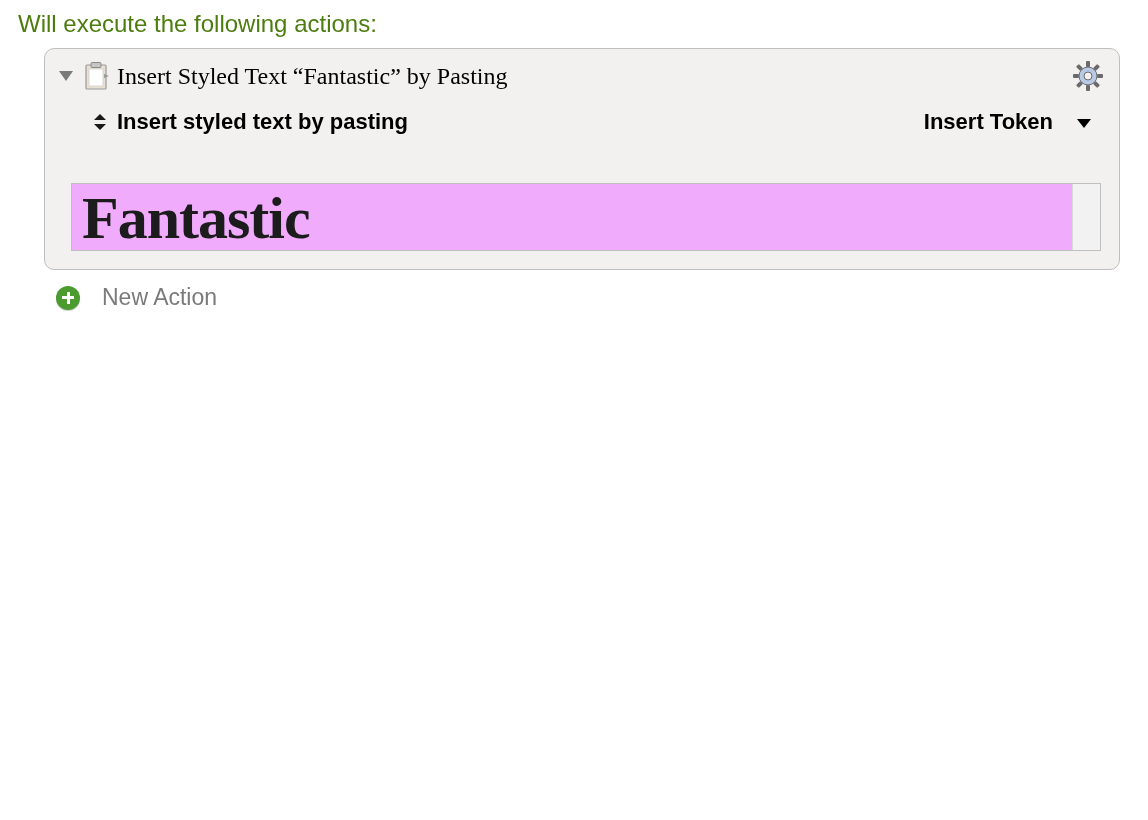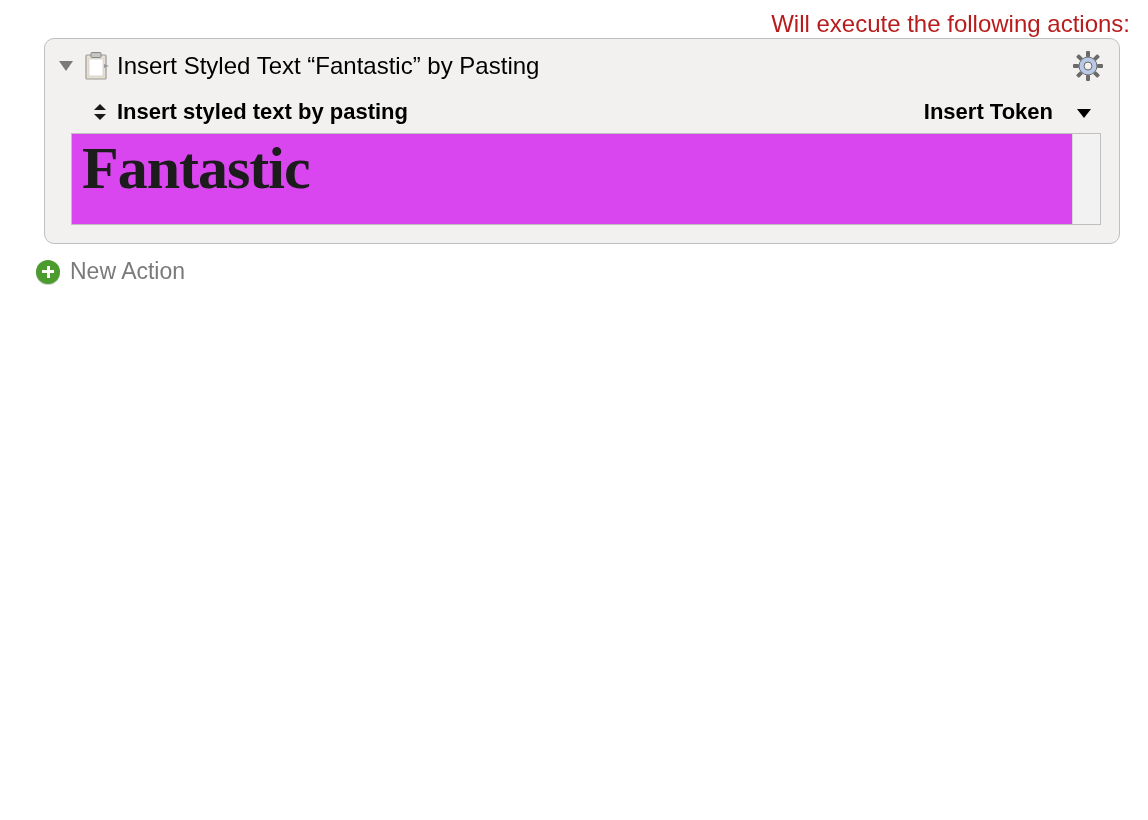--- a/index.html
+++ b/index.html
@@ -10,24 +10,23 @@
     body {
       font-family: -apple-system, BlinkMacSystemFont, "Segoe UI", Helvetica, Arial, sans-serif;
       background: #ffffff;
       padding: 0;
       width: 1148px;
       height: 820px;
       overflow: hidden;
     }
     .header-text {
       font-size: 24px;
-      color: #b91c1c;
-      padding: 10px 18px 0 18px;
+      color: #4d7c0f;
+      padding: 10px 18px 10px 18px;
       font-weight: 400;
-      text-align: right;
     }
     .action-card {
       margin: 0 28px 0 44px;
       border: 1px solid #bfbfbf;
       border-radius: 10px;
       background: #f2f1f0;
       padding: 0;
     }
     .card-titlebar {
       display: flex;
@@ -48,20 +47,21 @@
       width: 26px;
       height: 28px;
       position: relative;
       flex-shrink: 0;
     }
     .card-title {
       font-size: 24px;
       color: #000;
       font-weight: 400;
       flex: 1;
+      font-family: Liberation Serif, serif;
     }
     .gear-button {
       cursor: pointer;
       display: flex;
       align-items: center;
       justify-content: center;
       width: 34px;
       height: 34px;
     }
     .subtitle-row {
@@ -115,25 +115,26 @@
       height: 0;
       border-left: 7px solid transparent;
       border-right: 7px solid transparent;
       border-top: 9px solid #000;
       margin-top: 3px;
     }
     .text-input-wrap {
       padding: 0 18px 18px 26px;
     }
     .text-input-box {
-      background: #d946ef;
+      background: #f0abfc;
       border: 1px solid #bfbfbf;
-      height: 92px;
+      height: 68px;
       display: flex;
       position: relative;
+      margin-top: 40px;
     }
     .text-content {
       flex: 1;
       padding: 4px 10px;
       font-family: "Brush Script MT", "Comic Sans MS", cursive;
       font-size: 60px;
       font-weight: 700;
       line-height: 1.0;
       color: #1c1c1c;
       border: none;
@@ -143,22 +144,22 @@
       letter-spacing: -1px;
     }
     .scrollbar-track {
       width: 28px;
       background: #f2f2f2;
       border-left: 1px solid #d9d9d9;
     }
     .new-action-row {
       display: flex;
       align-items: center;
-      gap: 10px;
-      padding: 14px 0 0 36px;
+      gap: 22px;
+      padding: 14px 0 0 56px;
       cursor: pointer;
     }
     .plus-circle {
       width: 24px;
       height: 24px;
       border-radius: 50%;
       background: #4b9b2f;
       display: flex;
       align-items: center;
       justify-content: center;

